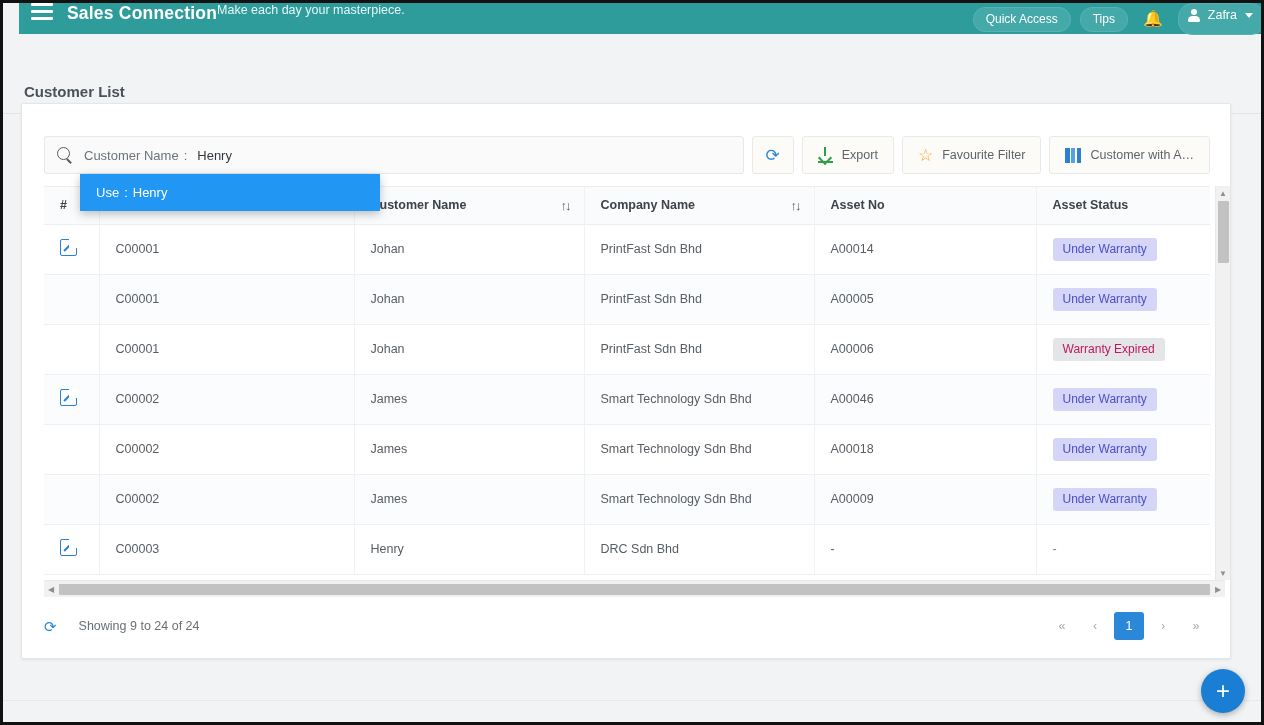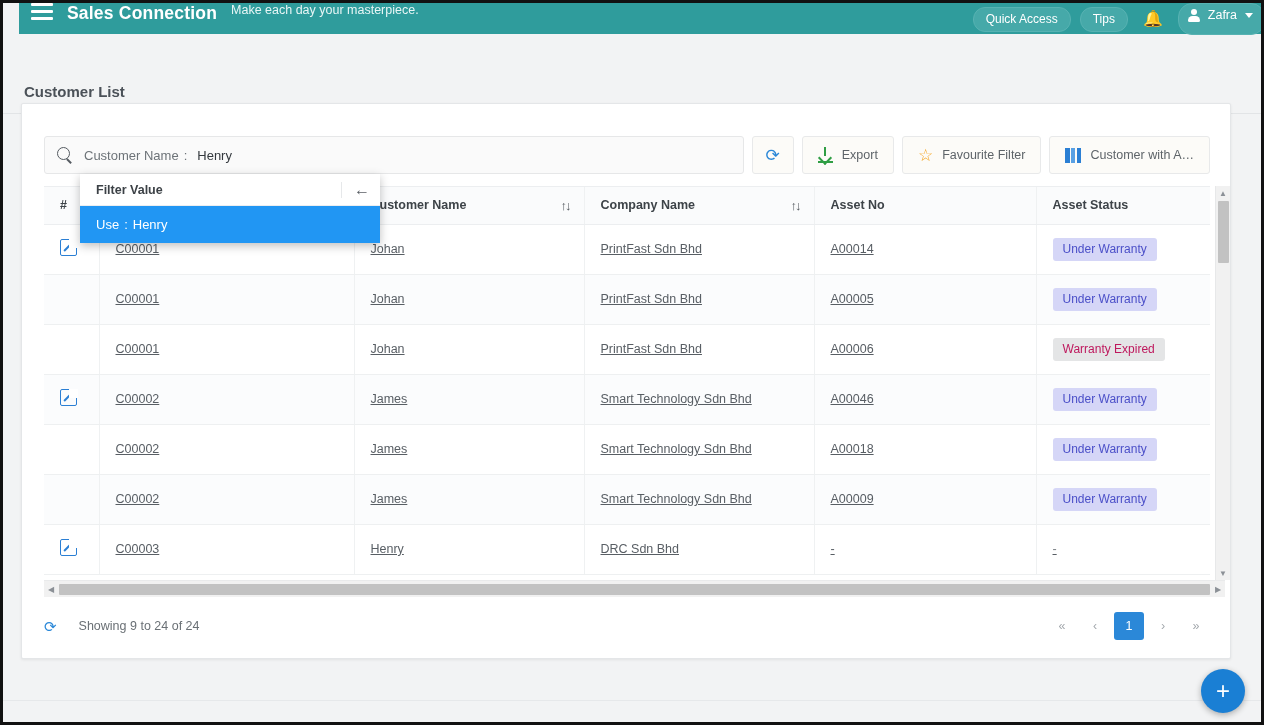--- a/index.html
+++ b/index.html
@@ -29,21 +29,21 @@
     width: 22px; height: 17px;
     display: flex; flex-direction: column; justify-content: space-between;
     margin-right: 14px; cursor: pointer;
   }
   .hamburger span { display: block; height: 2.6px; background: #ffffff; border-radius: 1px; }
   .brand {
     color: #ffffff; font-size: 17.5px; font-weight: bold;
     letter-spacing: .2px; white-space: nowrap;
   }
   .tagline {
-    color: #e8f6f6; font-size: 12.5px; margin-left: 14px; white-space: nowrap;
+    color: #e8f6f6; font-size: 12.5px; white-space: nowrap;
   }
   .topright { margin-left: auto; display: flex; align-items: center; gap: 9px; }
   .pill {
     background: #46a9a9; color: #ffffff;
     border-radius: 12px; padding: 4px 12px 5px;
     font-size: 12px; white-space: nowrap; cursor: pointer;
     border: 1px solid #57b2b2;
   }
   .bell { color: #ffffff; font-size: 16px; padding: 0 6px; cursor: pointer; line-height: 1; }
   .userchip {
@@ -205,21 +205,20 @@
   .sort-icon { margin-left: auto; margin-right: 14px; color: #51575d; font-size: 13px; letter-spacing: -2px; }
 
   table.grid tbody td {
     height: 50px;
     border-bottom: 1px solid #eef0f1;
     border-right: 1px solid #eff1f2;
     font-size: 12.5px; color: #585e64;
     padding: 0 0 0 16px;
     vertical-align: middle;
     background: #ffffff;
-    text-decoration: underline;
   }
   table.grid tbody tr.alt td { background: #fbfcfd; }
   td.cell-num { padding-left: 14px; }
 
   .open-icon {
     width: 17px; height: 17px; position: relative;
     border: 1.6px solid #2b7fd4; border-radius: 2px;
     display: inline-block; cursor: pointer;
   }
   .open-icon::before {
@@ -369,24 +368,20 @@
         <span class="columns-icon">
             <i></i>
             <i></i>
             <i></i>
           </span>
         <span>Customer with A…</span>
       </div>
     </div>
 
     <div class="filter-dropdown">
-      <div class="fd-head">
-        <span class="fd-title">Filter Value</span>
-        <span class="fd-back">←</span>
-      </div>
       <div class="fd-option">
         <span>Use</span>
         <span class="opt-colon">:</span>
         <span>Henry</span>
       </div>
     </div>
 
     <div class="table-wrap">
       <table class="grid">
         <colgroup>

